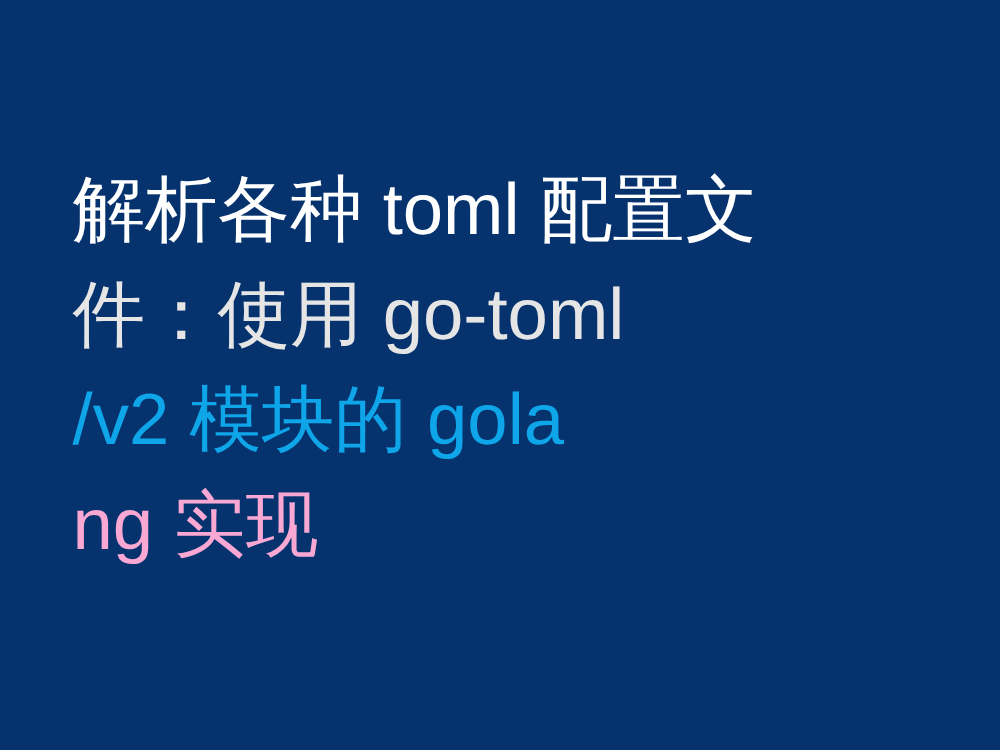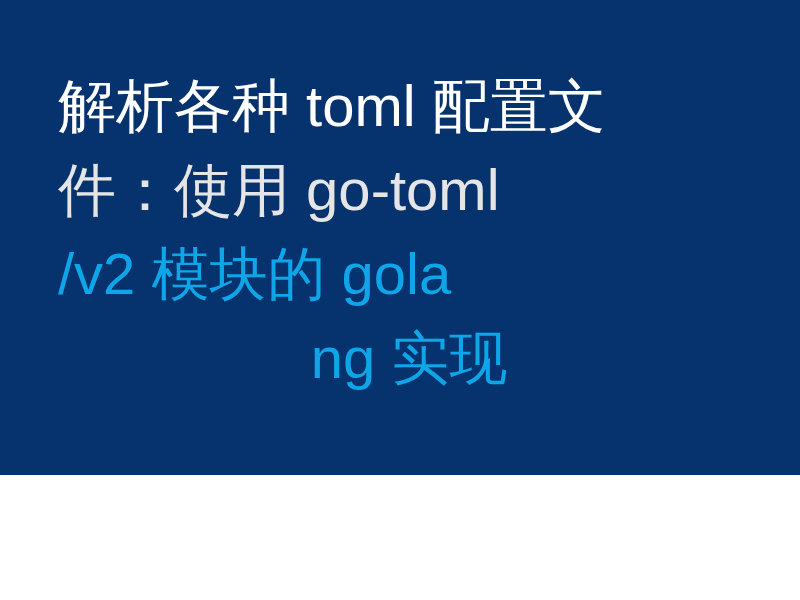--- a/index.html
+++ b/index.html
@@ -12,21 +12,21 @@
     width: 800px;
     height: 600px;
     overflow: hidden;
     font-family: "Liberation Sans", "DejaVu Sans", sans-serif;
   }
 
   .cover-card {
     position: relative;
     box-sizing: border-box;
     width: 800px;
-    height: 475px;
+    height: 600px;
     background: #06336e;
     display: flex;
     flex-direction: column;
     justify-content: center;
     align-items: flex-start;
     padding: 0 40px 0 58px;
   }
 
   .title-block {
     width: 100%;
@@ -51,17 +51,17 @@
 <div class="cover-card" style="background: rgb(6, 51, 110);">
 
   <div class="title-block">
 
     <span class="title-line" style="color: rgb(255, 255, 255);">解析各种 toml 配置文</span>
 
     <span class="title-line" style="color: #e5e5e5;">件：使用 go-toml</span>
 
     <span class="title-line" style="color: #0ea5e9;">/v2 模块的 gola</span>
 
-    <span class="title-line" style="color: #0ea5e9; text-align: center;">ng 实现</span>
+    <span class="title-line" style="color: #f9a8d4;">ng 实现</span>
 
   </div>
 
 </div>
 
 </body></html>

